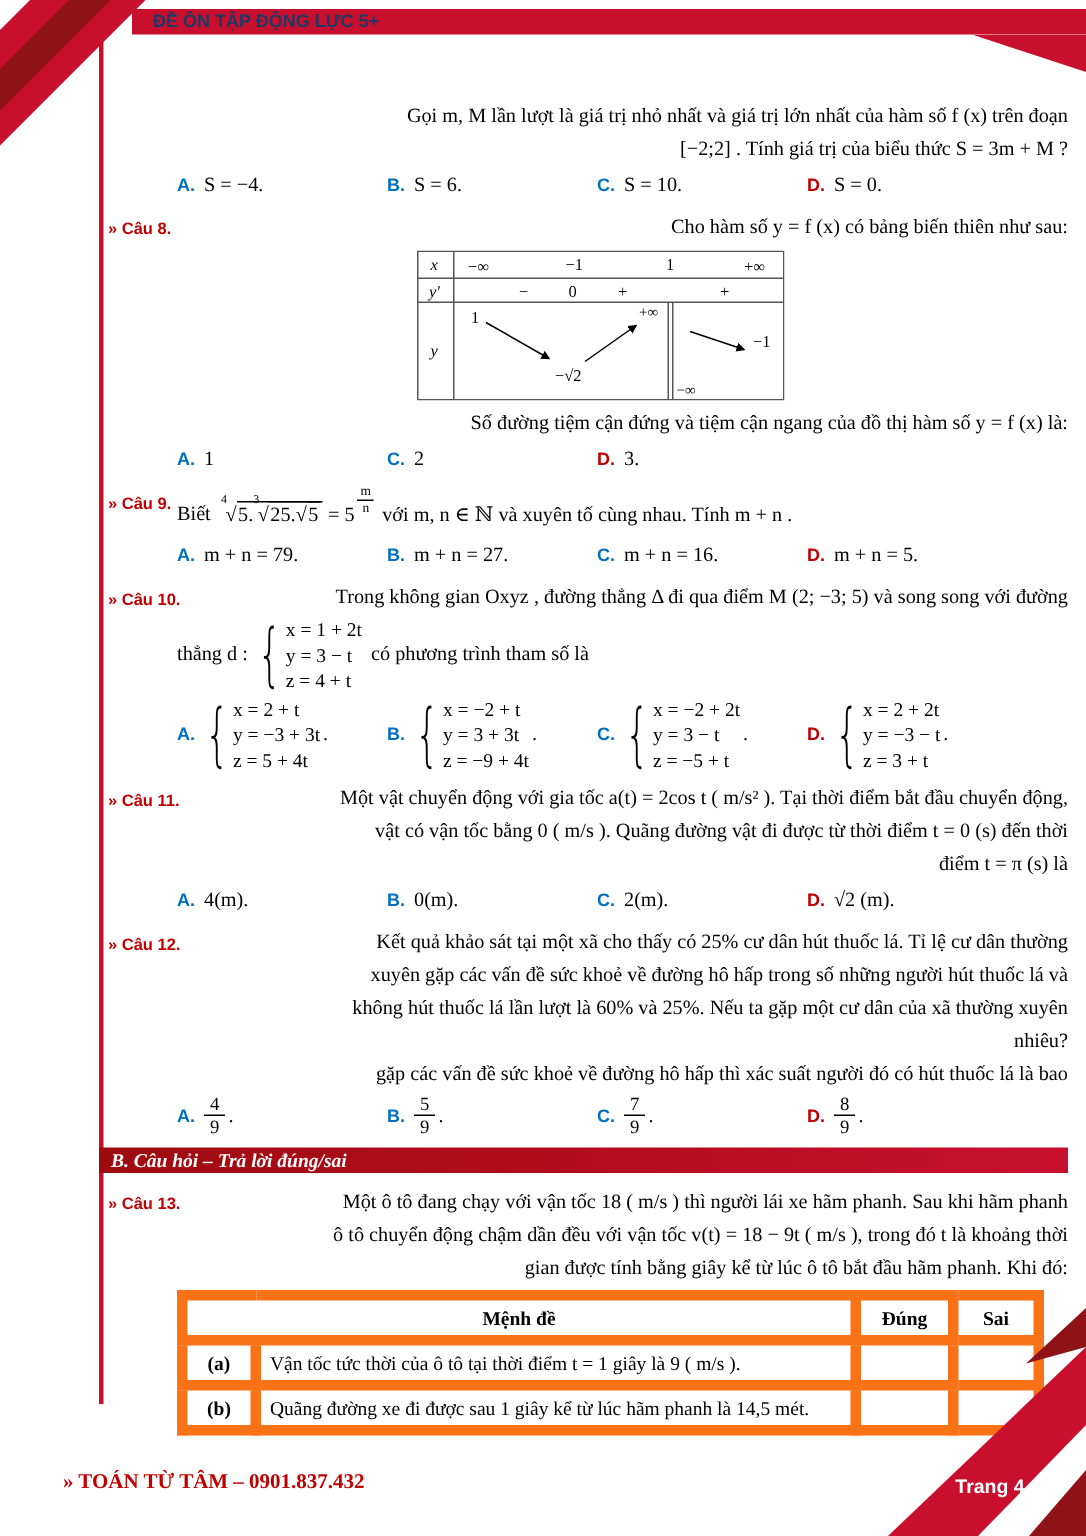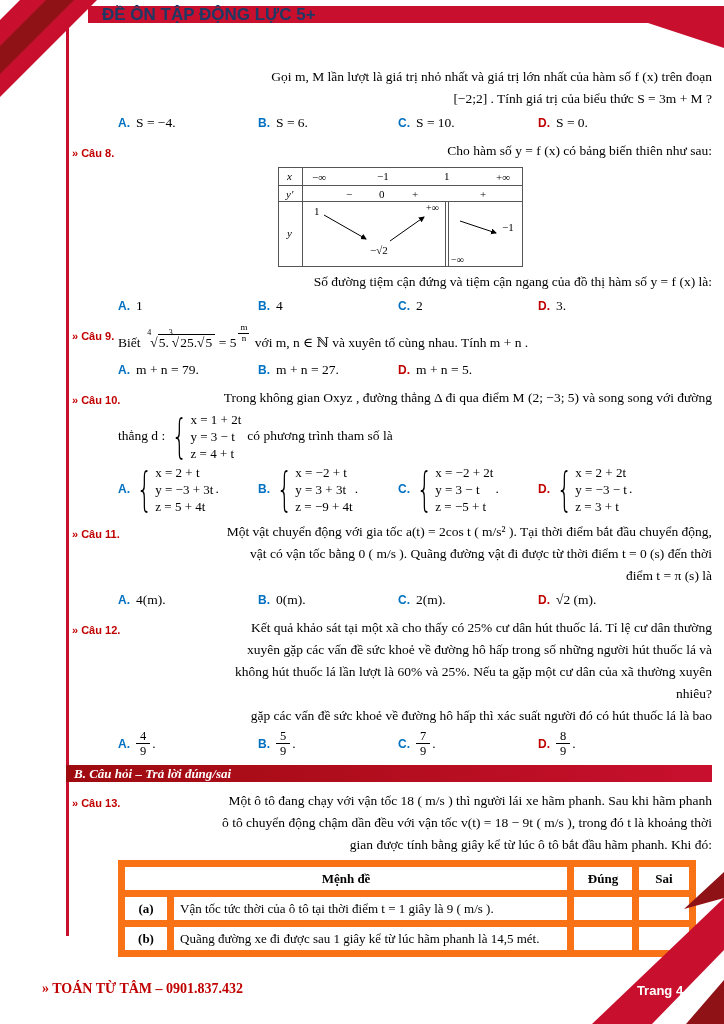--- a/index.html
+++ b/index.html
@@ -3,21 +3,21 @@
 <meta charset="utf-8">
 <style>
   html,body{margin:0;padding:0;background:#e8e8e8;}
   .page{position:relative;width:724px;height:1024px;background:#fff;overflow:hidden;
         font-family:"Liberation Serif","DejaVu Serif",serif;font-size:13.5px;color:#000;}
 
   
   .ribbon-tl{position:absolute;left:0;top:0;}
   .banner{position:absolute;left:88px;top:6px;width:636px;height:17px;background:#C8102E;}
   .banner-title{position:absolute;left:14px;top:0;line-height:17px;
-        font-family:"Liberation Sans","DejaVu Sans",sans-serif;font-weight:bold;font-size:17px;color:#1F3864;white-space:nowrap;}
+        font-family:"Liberation Sans","DejaVu Sans",sans-serif;font-weight:bold;font-size:12px;color:#1F3864;white-space:nowrap;}
   .tr-tri{position:absolute;top:23px;left:648px;width:76px;height:25px;background:#C8102E;
         clip-path:polygon(0 0,100% 0,100% 100%);}
   .vline{position:absolute;left:66px;top:28px;width:3px;height:908px;background:#C8102E;}
   .br-shapes{position:absolute;right:0;bottom:0;}
   .page-num{position:absolute;left:615px;top:983px;width:90px;text-align:center;color:#fff;
         font-family:"Liberation Sans","DejaVu Sans",sans-serif;font-weight:bold;font-size:13px;}
   .footer-brand{position:absolute;left:42px;top:981px;color:#C00000;font-weight:bold;font-size:14px;
         font-family:"Liberation Serif","DejaVu Serif",serif;white-space:nowrap;}
 
   
@@ -135,37 +135,37 @@
           <text class="sm" x="173" y="96">−∞</text>
           <text x="224" y="64">−1</text>
           <line x1="46" y1="48" x2="88" y2="72" stroke="#000" marker-end="url(#ah)"></line>
           <line x1="112" y1="74" x2="146" y2="50" stroke="#000" marker-end="url(#ah)"></line>
           <line x1="182" y1="54" x2="218" y2="66" stroke="#000" marker-end="url(#ah)"></line>
         </svg>
       </div>
       <span class="tline">Số đường tiệm cận đứng và tiệm cận ngang của đồ thị hàm số y = f (x) là:</span>
       <div class="opts">
         <span class="opt"><span class="ol b">A.</span><span>1</span></span>
-        <span class="opt"><span class="ol b">B.</span><span>4</span></span>
         <span class="opt"><span class="ol b">C.</span><span>2</span></span>
         <span class="opt"><span class="ol r">D.</span><span>3.</span></span>
       </div>
     </div>
 
     <div class="q">
       <span class="qlabel">» Câu 9.</span>
       <div class="q9line">
         <span>Biết</span>&nbsp;
         <span class="rad"><sup class="rk">4</sup><span>√</span><span class="rv"><span>5.</span><span class="rad"><sup class="rk">3</sup><span>√</span><span class="rv"><span>25.</span><span class="rad"><span>√</span><span class="rv">5</span></span></span></span></span>
         <span>= 5</span><span class="efrac"><span class="en">m</span><span class="ed">n</span></span>
         <span>với m, n ∈ ℕ và xuyên tố cùng nhau. Tính m + n .</span>
       </span></div>
       <div class="opts">
         <span class="opt"><span class="ol b">A.</span><span>m + n = 79.</span></span>
         <span class="opt"><span class="ol b">B.</span><span>m + n = 27.</span></span>
+        <span class="opt"><span class="ol b">C.</span><span>m + n = 16.</span></span>
         <span class="opt"><span class="ol r">D.</span><span>m + n = 5.</span></span>
       </div>
     </div>
 
     <div class="q">
       <span class="qlabel">» Câu 10.</span>
       <span class="tline">Trong không gian Oxyz , đường thẳng Δ đi qua điểm M (2; −3; 5) và song song với đường</span>
       <div class="sysrow">
         <span>thẳng d :</span>
         <span class="sys">

